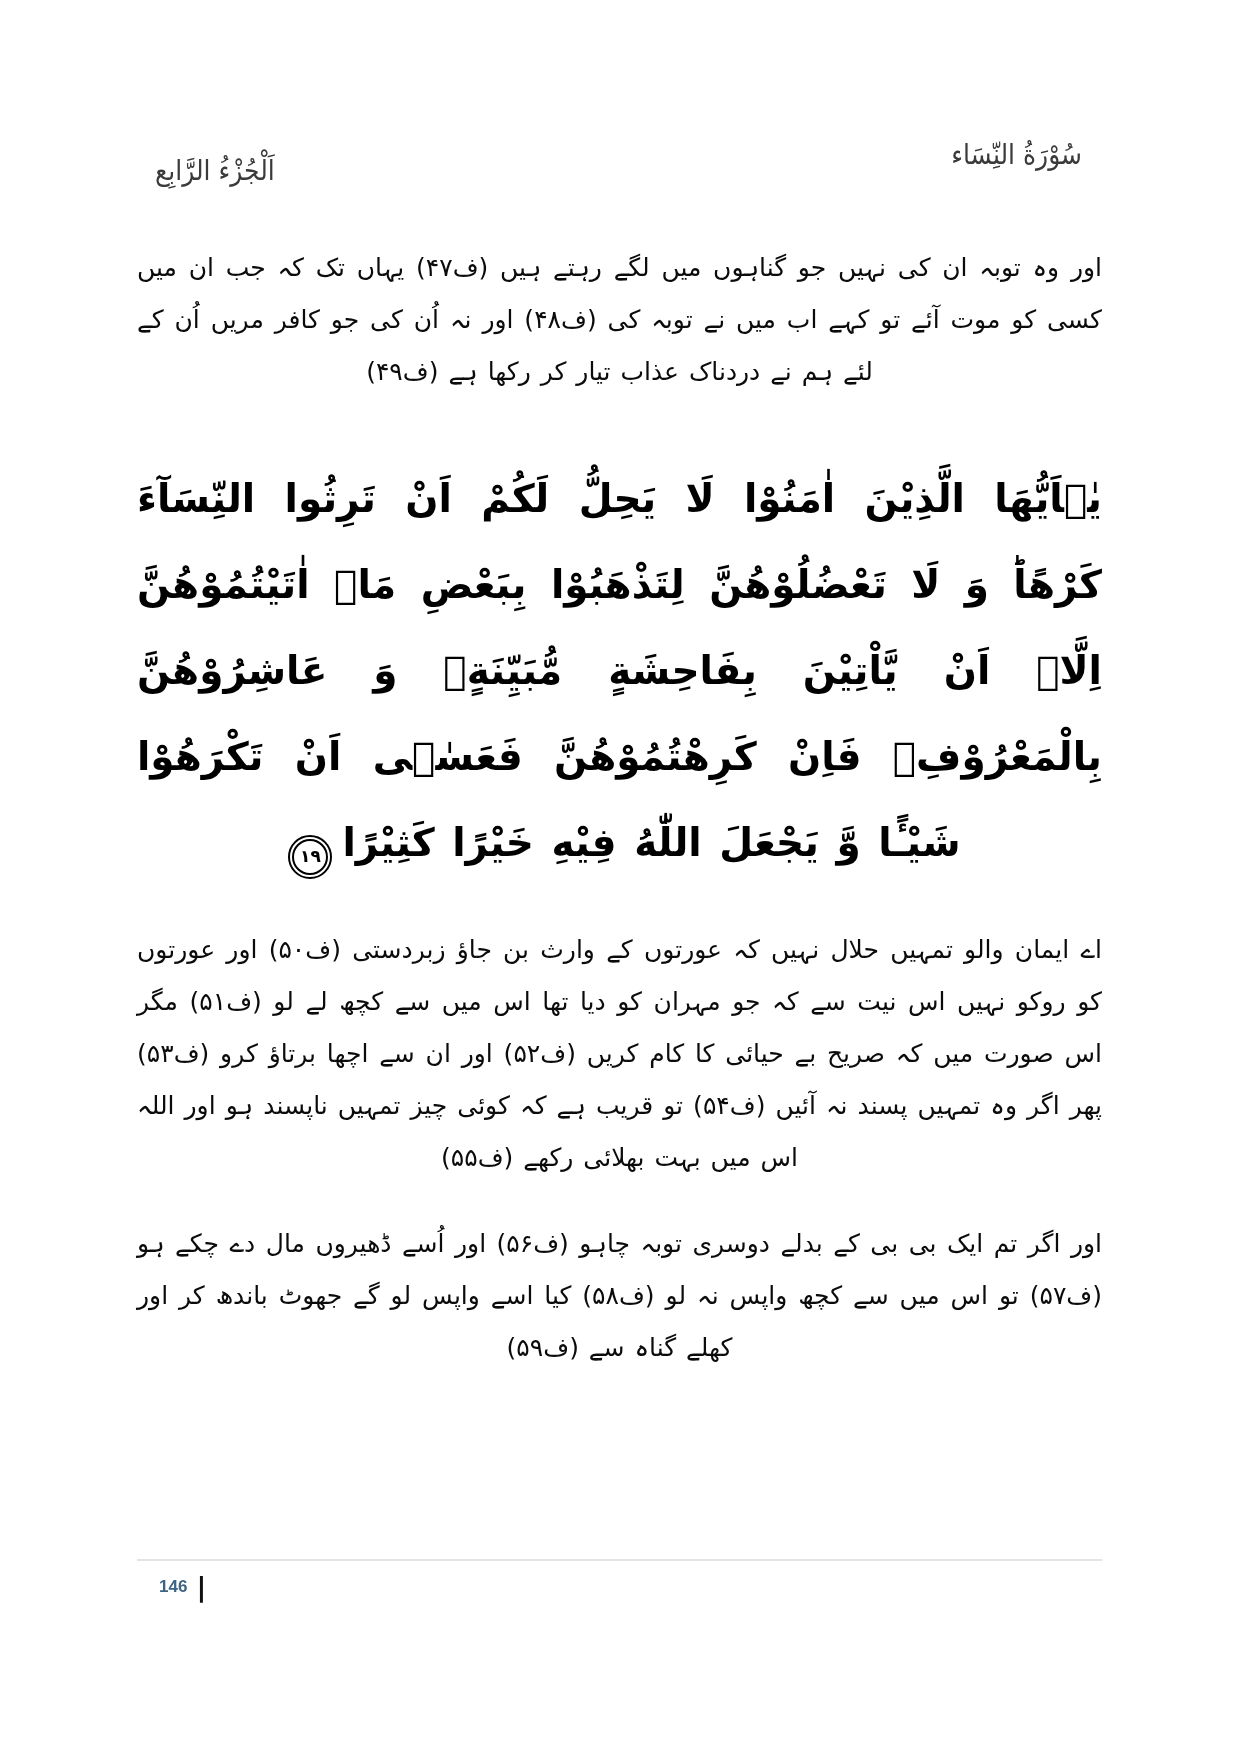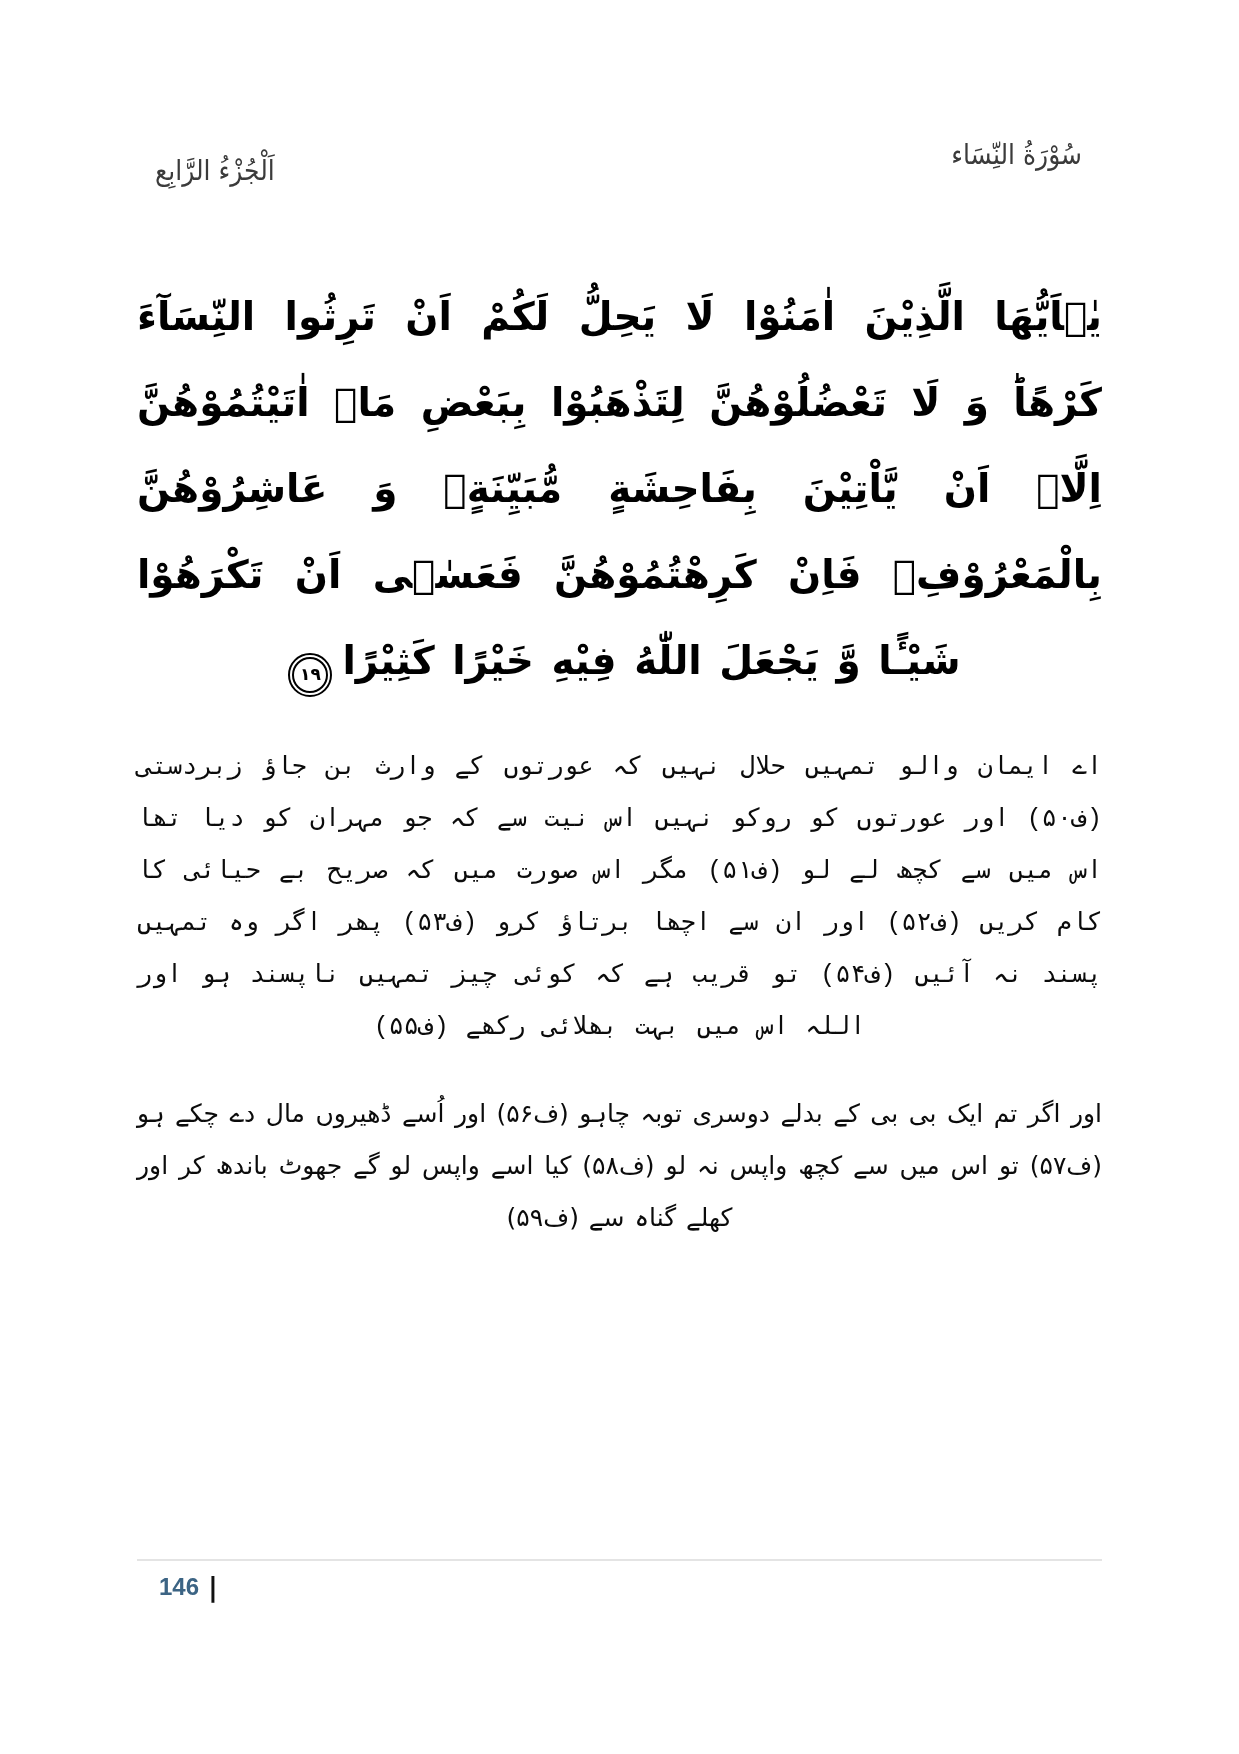--- a/index.html
+++ b/index.html
@@ -79,21 +79,21 @@
     font-weight: bold;
     line-height: 1;
     vertical-align: -6px;
     margin: 4px 10px;
     letter-spacing: 0;
   }
 
   
   .urdu-1   { margin-top: 26px; }
   .arabic-1 { margin-top: 58px; }
-  .urdu-2   { margin-top: 38px; font-family: Liberation Mono, monospace; }
+  .urdu-2   { margin-top: 38px; }
   .arabic-2 { margin-top: 102px; }
   .urdu-3   { margin-top: 34px; }
 
   
   .page-footer {
     position: absolute;
     left: 112px;
     right: 112px;
     bottom: 152px;
   }
@@ -106,41 +106,42 @@
     direction: ltr;
     text-align: left;
     padding-left: 22px;
     display: flex;
     align-items: center;
     gap: 9px;
   }
   .page-num {
     font-family: "Liberation Sans", sans-serif;
     font-weight: bold;
-    font-size: 24px;
+    font-size: 17px;
     color: #3c6484;
   }
   .page-num-sep {
     color: #111;
     font-size: 27px;
     font-weight: bold;
   }
 </style>
 </head>
 <body>
 
 <div class="page">
 
   <div class="content">
 
     <div class="page-header">
       <span class="hdr-callig hdr-left">اَلْجُزْءُ الرَّابِع</span>
       <span class="hdr-callig hdr-right">سُوْرَةُ النِّسَاء</span>
     </div>
 
+    <p class="urdu urdu-1">اور وہ توبہ ان کی نہیں جو گناہوں میں لگے رہتے ہیں (ف۴۷) یہاں تک کہ جب ان میں کسی کو موت آئے تو کہے اب میں نے توبہ کی (ف۴۸) اور نہ اُن کی جو کافر مریں اُن کے لئے ہم نے دردناک عذاب تیار کر رکھا ہے (ف۴۹)</p>
 
     <p class="arabic arabic-1"><span>يٰۤاَيُّهَا الَّذِيْنَ اٰمَنُوْا لَا يَحِلُّ لَكُمْ اَنْ تَرِثُوا النِّسَآءَ كَرْهًاؕ وَ لَا تَعْضُلُوْهُنَّ لِتَذْهَبُوْا بِبَعْضِ مَاۤ اٰتَيْتُمُوْهُنَّ اِلَّاۤ اَنْ يَّاْتِيْنَ بِفَاحِشَةٍ مُّبَيِّنَةٍۚ وَ عَاشِرُوْهُنَّ بِالْمَعْرُوْفِۚ فَاِنْ كَرِهْتُمُوْهُنَّ فَعَسٰۤى اَنْ تَكْرَهُوْا شَيْـًٔا وَّ يَجْعَلَ اللّٰهُ فِيْهِ خَيْرًا كَثِيْرًا</span><span class="verse-medallion">۱۹</span></p>
 
     <p class="urdu urdu-2">اے ایمان والو تمہیں حلال نہیں کہ عورتوں کے وارث بن جاؤ زبردستی (ف۵۰) اور عورتوں کو روکو نہیں اس نیت سے کہ جو مہران کو دیا تھا اس میں سے کچھ لے لو (ف۵۱) مگر اس صورت میں کہ صریح بے حیائی کا کام کریں (ف۵۲) اور ان سے اچھا برتاؤ کرو (ف۵۳) پھر اگر وہ تمہیں پسند نہ آئیں (ف۵۴) تو قریب ہے کہ کوئی چیز تمہیں ناپسند ہو اور اللہ اس میں بہت بھلائی رکھے (ف۵۵)</p>
 
 
     <p class="urdu urdu-3">اور اگر تم ایک بی بی کے بدلے دوسری توبہ چاہو (ف۵۶) اور اُسے ڈھیروں مال دے چکے ہو (ف۵۷) تو اس میں سے کچھ واپس نہ لو (ف۵۸) کیا اسے واپس لو گے جھوٹ باندھ کر اور کھلے گناہ سے (ف۵۹)</p>
 
   </div>
 

